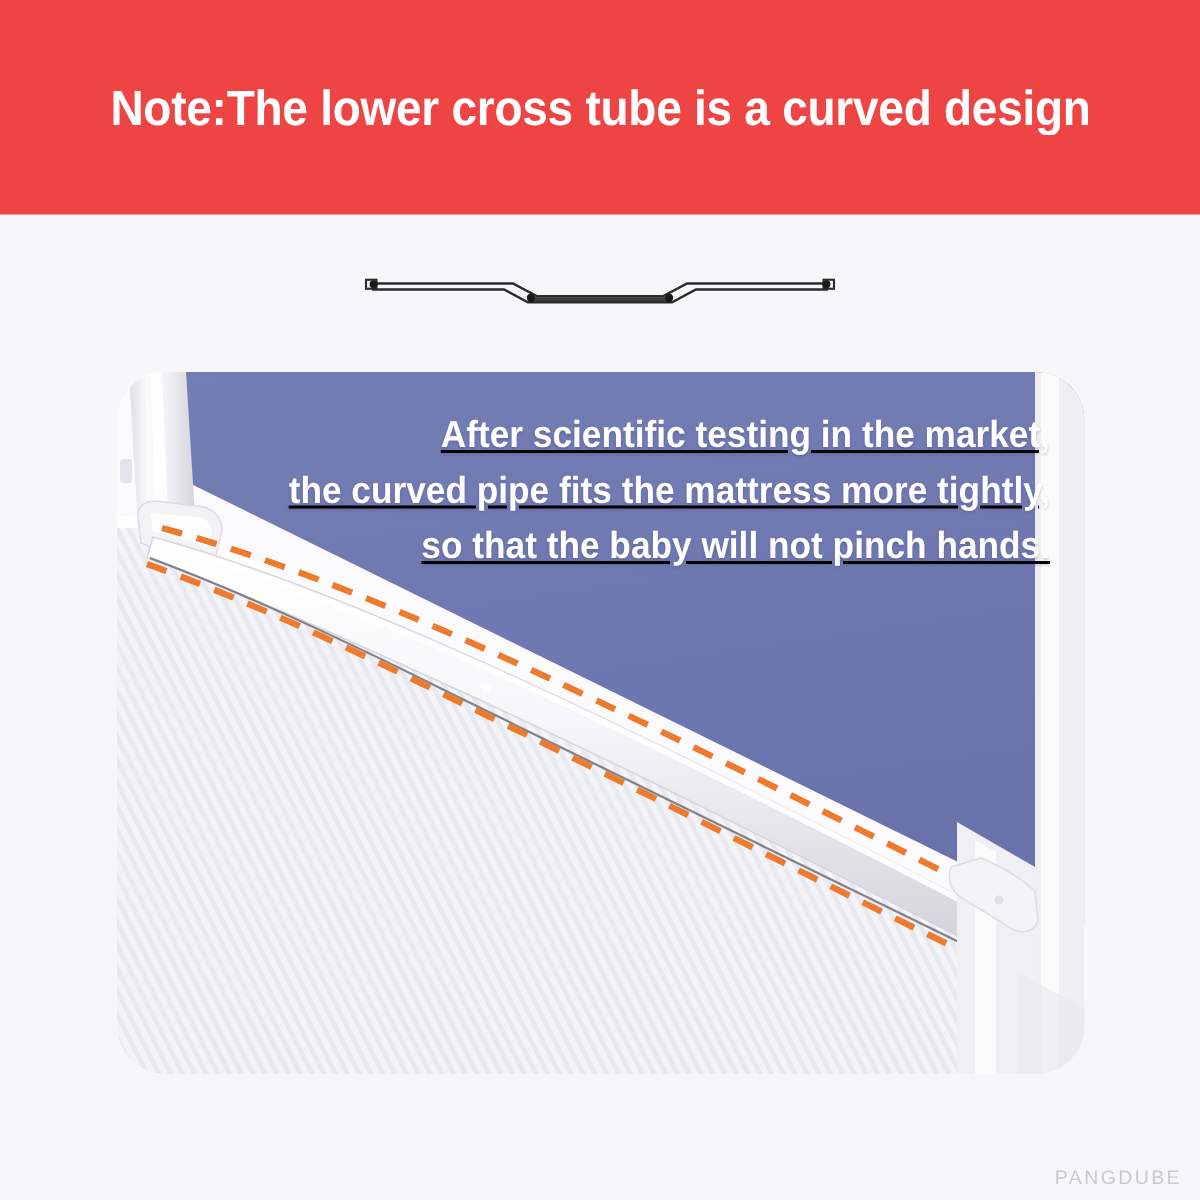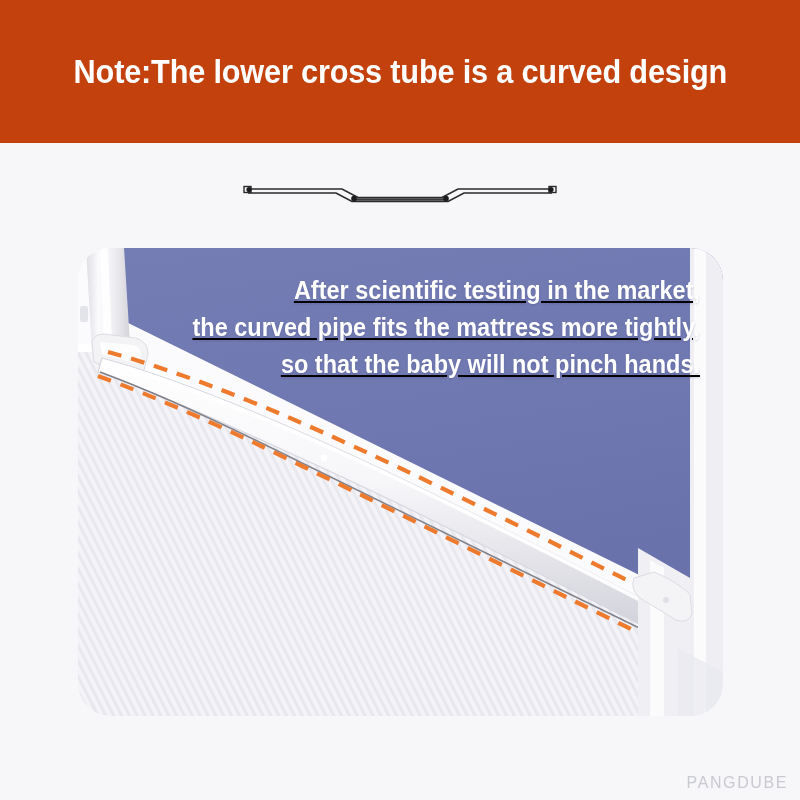--- a/index.html
+++ b/index.html
@@ -15,21 +15,21 @@
     position: relative;
   }
 
   
   #header-banner {
     position: absolute;
     left: 0;
     top: 0;
     width: 800px;
     height: 143px;
-    background: #c2410c;
+    background: #ef4444;
     display: flex;
     align-items: center;
     justify-content: center;
   }
   #header-title {
     color: #ffffff;
     font-size: 33px;
     font-weight: bold;
     letter-spacing: -0.2px;
     transform: scaleX(0.93);
@@ -85,21 +85,21 @@
     text-shadow: 0 1px 2px rgba(60,60,110,0.25);
     font-family: "Liberation Sans", sans-serif;
   }
 
   
   #watermark {
     position: absolute;
     right: 12px;
     bottom: 8px;
     color: #c9c9d2;
-    font-size: 16px;
+    font-size: 13px;
     letter-spacing: 1.6px;
     font-family: "Liberation Sans", sans-serif;
     margin-left: 20px;
   }
 </style>
 </head>
 <body>
 
 <div id="header-banner">
   <div id="header-title">Note:The lower cross tube is a curved design</div>

